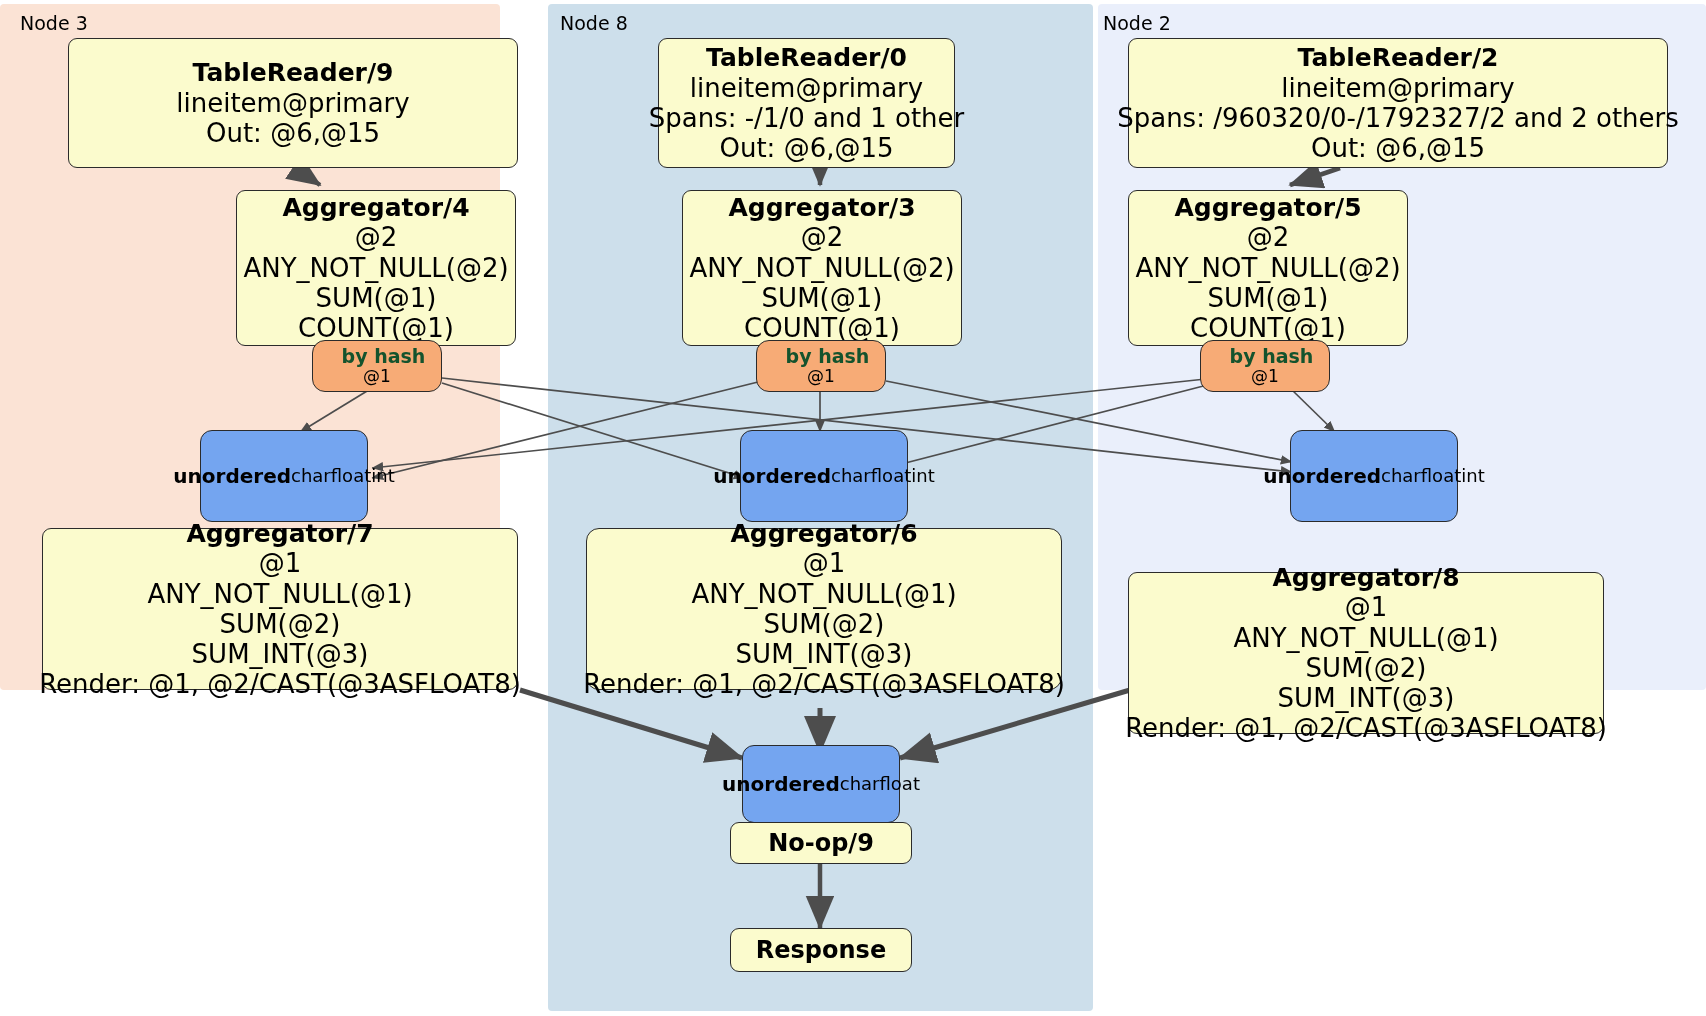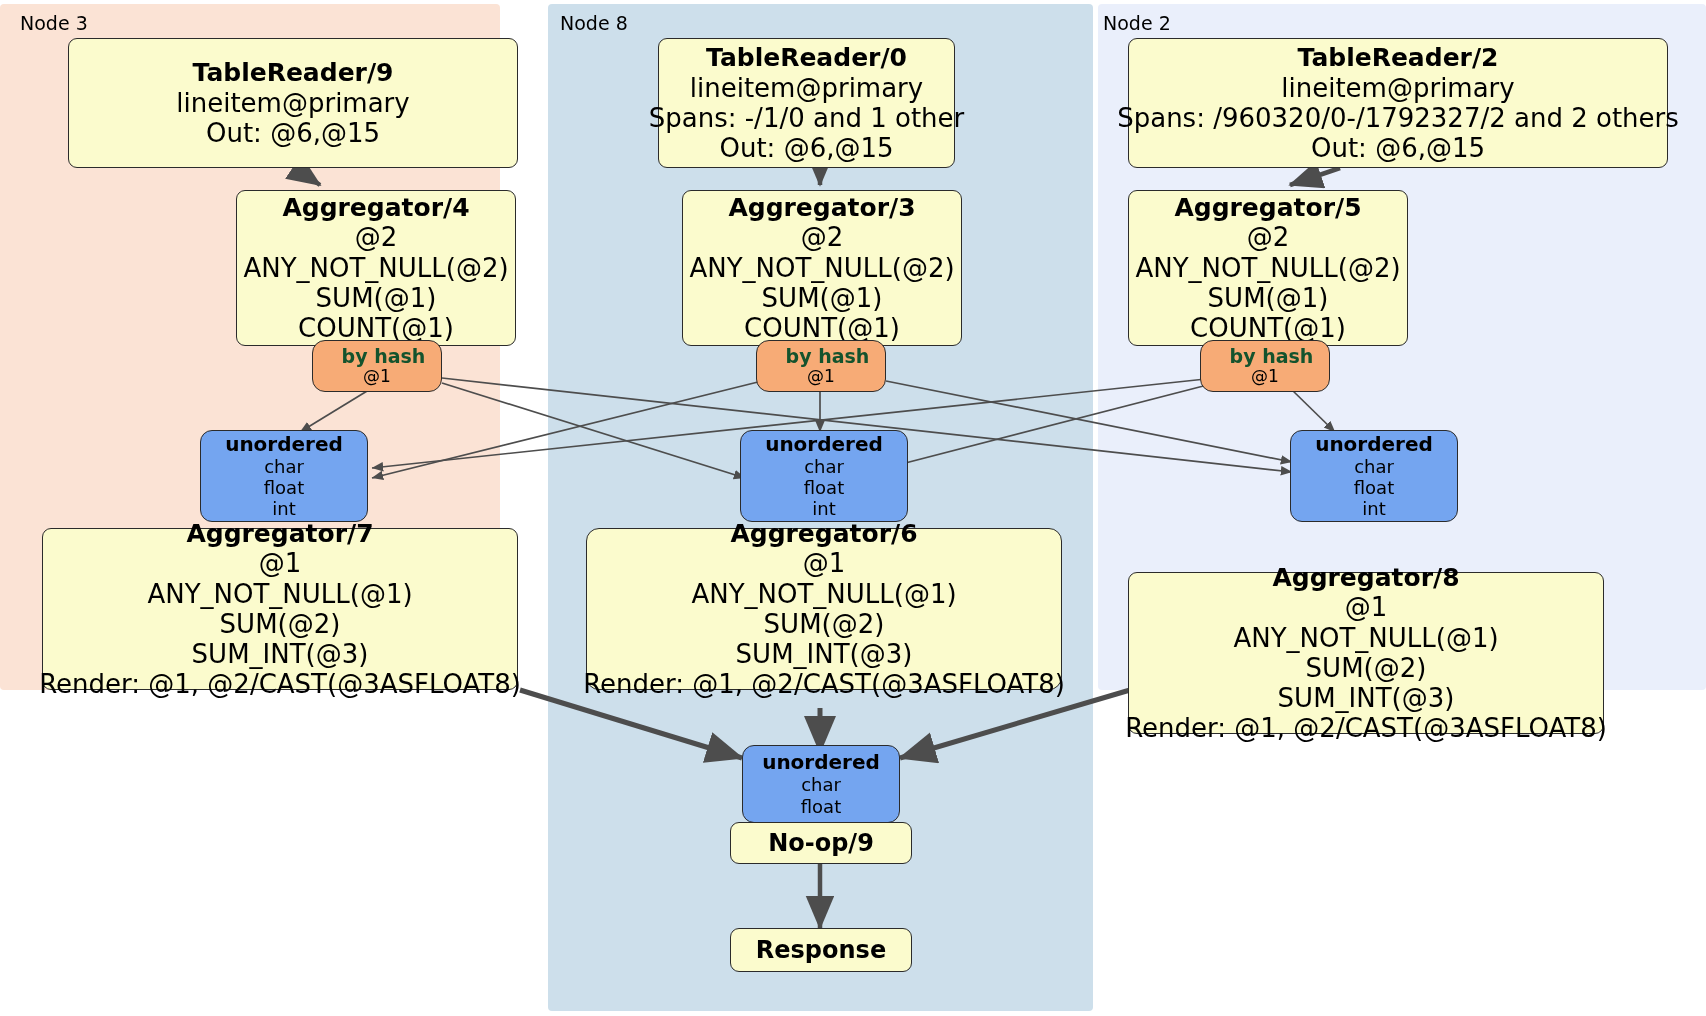--- a/index.html
+++ b/index.html
@@ -16,21 +16,21 @@
   .nodebox .ln{font-size:26px;line-height:1.16;color:#000;white-space:nowrap;}
 
   .router{position:absolute;box-sizing:border-box;border:1.6px solid #2b2b2b;
           border-radius:13px;background:#f7ab76;text-align:center;
           display:flex;flex-direction:column;justify-content:center;align-items:center;}
   .router .rttl{font-weight:bold;font-size:19px;line-height:1.1;color:#14532d;margin-left:13px;}
   .router .rln{font-size:17px;line-height:1.15;color:#000;}
 
   .sync{position:absolute;box-sizing:border-box;border:1.6px solid #2b2b2b;
         border-radius:12px;background:#74a5f0;text-align:right;
-        display:flex;flex-direction:column;justify-content:center;align-items:center;}
+        display:flex;flex-direction:row;justify-content:center;align-items:center;}
   .sync .sttl{font-weight:bold;font-size:20px;line-height:1.15;color:#000;}
   .sync .sln{font-size:18px;line-height:1.18;color:#000;}
 
   .small .ttl{font-size:24px;}
   svg.edges{position:absolute;left:0;top:0;width:1706px;height:1016px;pointer-events:none;}
 </style>
 </head>
 <body>
 
 <div id="stage">

